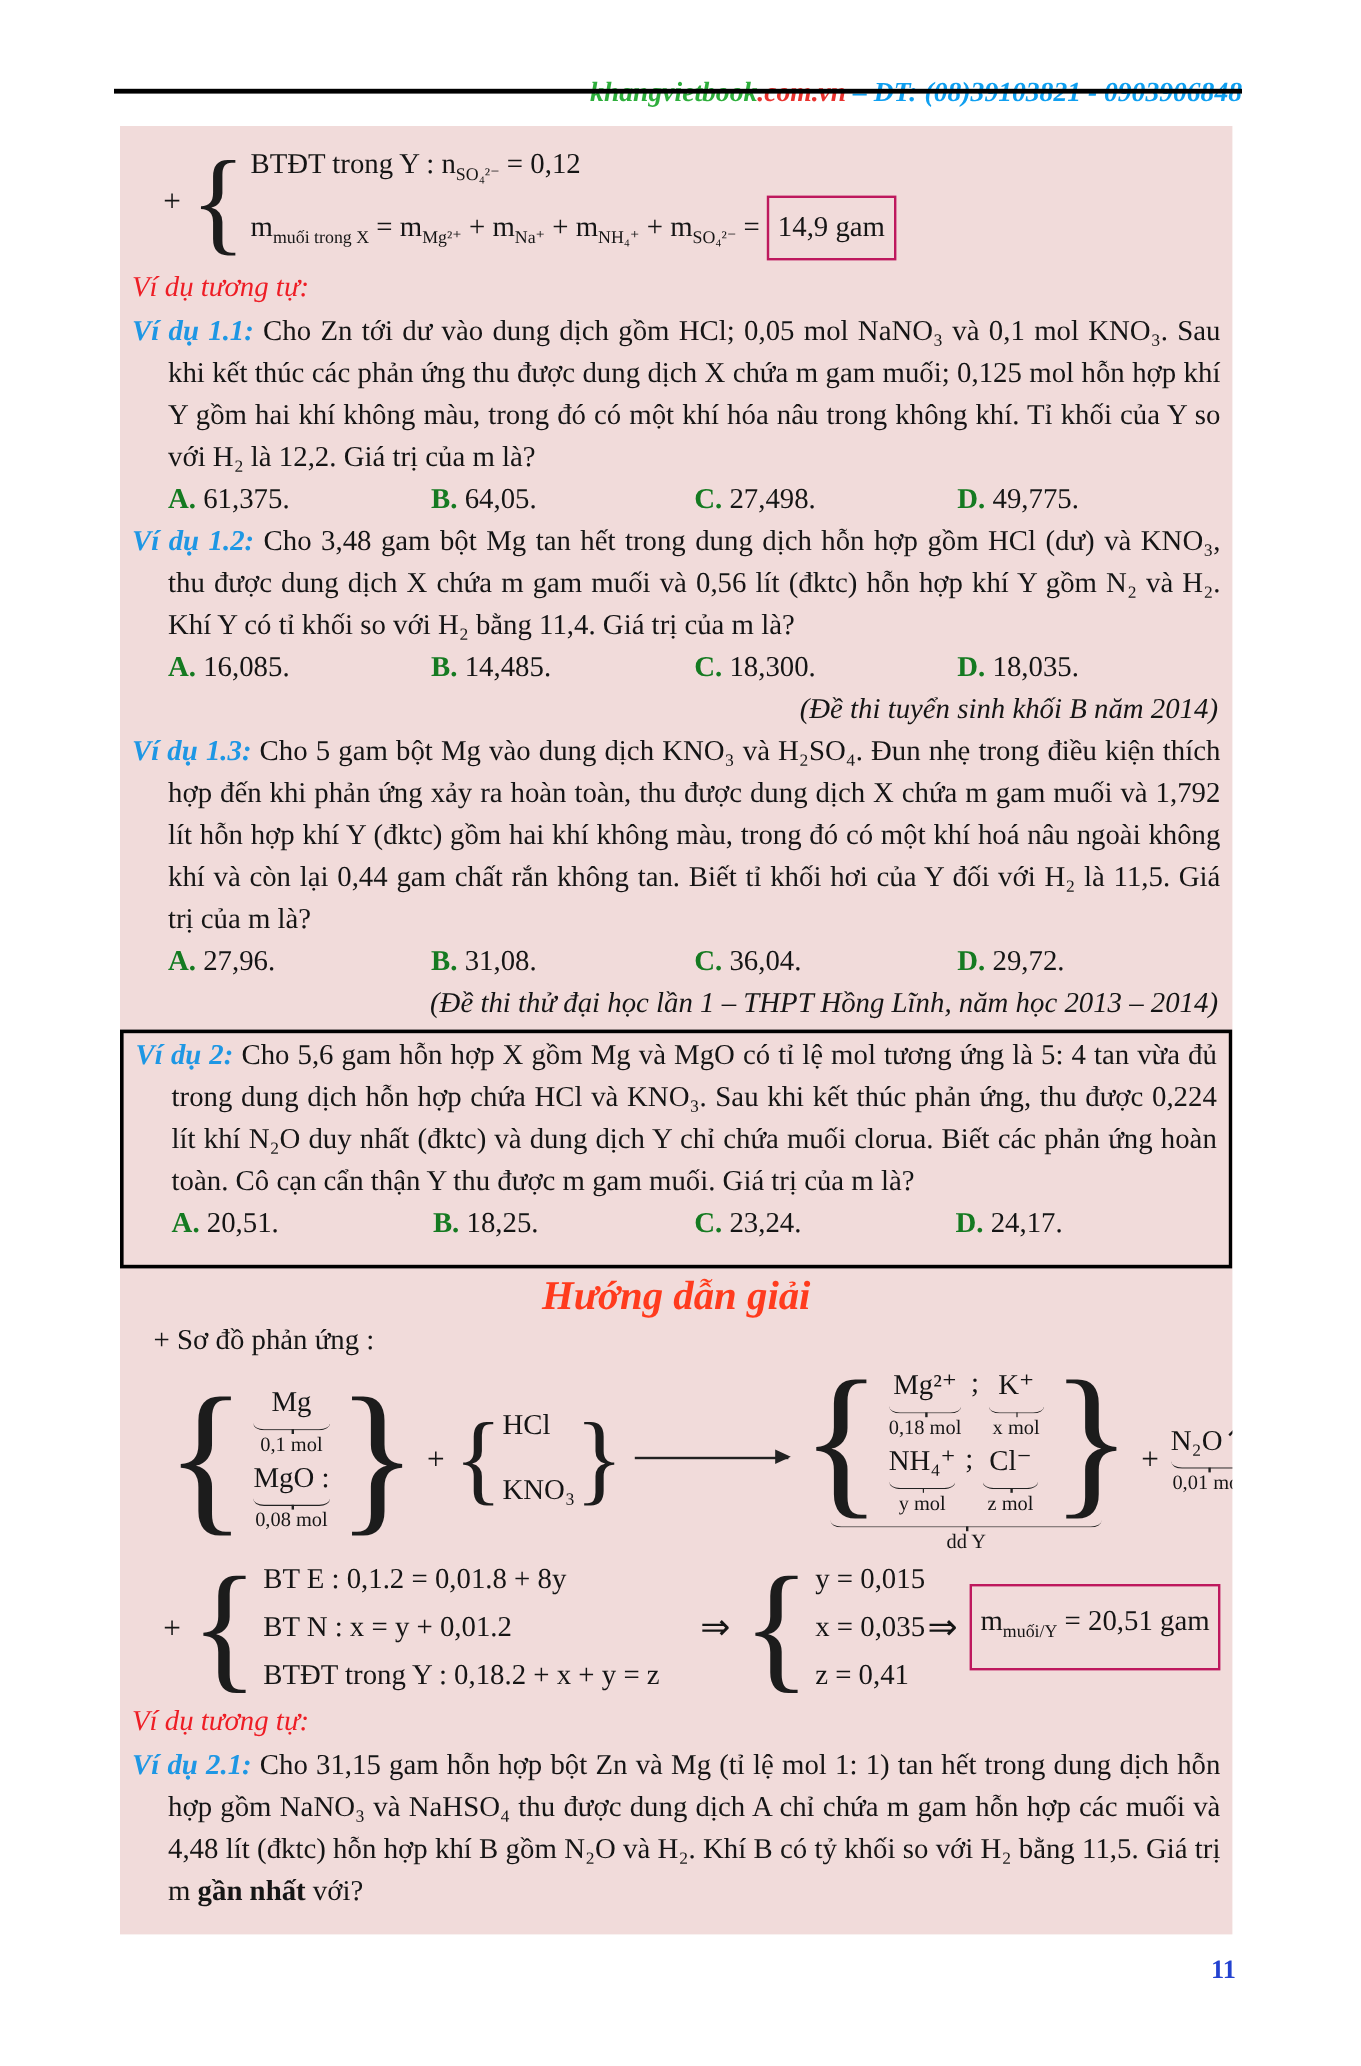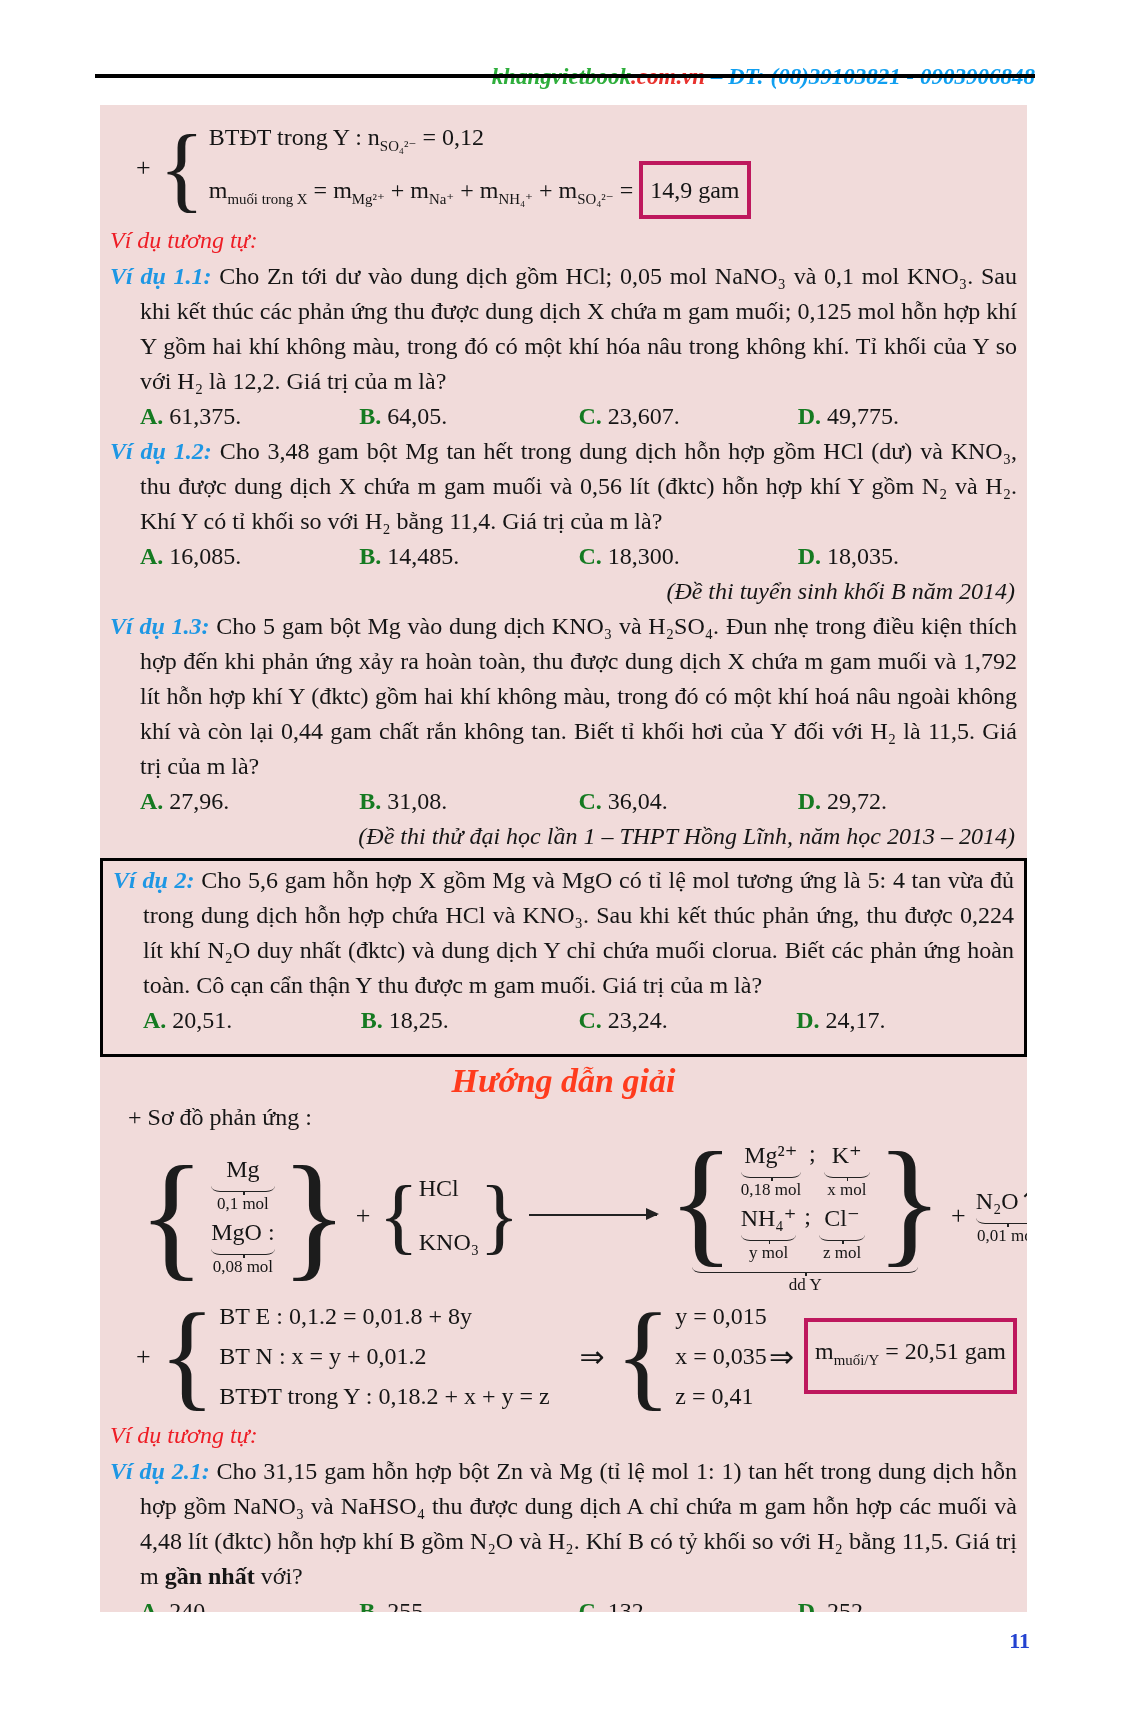--- a/index.html
+++ b/index.html
@@ -19,21 +19,21 @@
   .lbl{color:#1e97e4;font-weight:bold;font-style:italic;}
   .redlbl{color:#ee1d25;font-style:italic;margin:1px 0;}
   .ans{display:flex;margin-left:30px;}
   .ans .aitem{width:227px;}
   .ans .akey{color:#157a21;font-weight:bold;}
   .src{text-align:right;font-style:italic;margin:0 2px 0 0;}
   .exbox{margin:4px -10px 6px;border:3.5px solid #000;padding:2px 10px 16px 10px;background:#f1dbda;}
   .hdg{color:#ff3b1d;font-weight:bold;font-style:italic;text-align:center;font-size:34px;margin:2px 0;}
   
   sub{font-size:0.62em;}
-  .boxed{border:4px solid #be185d;padding:12px 7px;white-space:nowrap;}
+  .boxed{border:2px solid #be185d;padding:12px 7px;white-space:nowrap;}
   .brace{font-family:"Liberation Serif","DejaVu Sans",serif;font-weight:400;line-height:0.92;color:#1c1c1c;}
   .b1{font-size:96px;}  .b2{font-size:140px;} .b2s{font-size:84px;} .b3{font-size:118px;}
   .mrow{display:flex;align-items:center;margin:2px 0 2px 18px;}
   .mcol{display:flex;flex-direction:column;justify-content:center;margin-left:4px;}
   .mcol .mline{line-height:44px;white-space:nowrap;}
   .op{margin:0 8px;font-size:26px;}
   
   .scheme{display:flex;align-items:center;margin:2px 0 0 28px;}
   .chem{display:flex;flex-direction:column;align-items:center;margin:2px 6px;}
   .sp{white-space:nowrap;line-height:30px;}
@@ -77,21 +77,21 @@
         <div class="mline"><span>m</span><sub>muối trong X</sub><span> = m</span><sub>Mg²⁺</sub><span> + m</span><sub>Na⁺</sub><span> + m</span><sub>NH₄⁺</sub><span> + m</span><sub>SO₄²⁻</sub><span> = </span><span class="boxed">14,9 gam</span></div>
       </div>
     </div>
 
     <p class="redlbl">Ví dụ tương tự:</p>
 
     <p class="prob"><span class="lbl">Ví dụ 1.1:</span> <span>Cho Zn tới dư vào dung dịch gồm HCl; 0,05 mol NaNO₃ và 0,1 mol KNO₃. Sau khi kết thúc các phản ứng thu được dung dịch X chứa m gam muối; 0,125 mol hỗn hợp khí Y gồm hai khí không màu, trong đó có một khí hóa nâu trong không khí. Tỉ khối của Y so với H₂ là 12,2. Giá trị của m là?</span></p>
     <div class="ans">
       <span class="aitem"><span class="akey">A.</span> <span>61,375.</span></span>
       <span class="aitem"><span class="akey">B.</span> <span>64,05.</span></span>
-      <span class="aitem"><span class="akey">C.</span> <span>23,607.</span></span>
+      <span class="aitem"><span class="akey">C.</span> <span>27,498.</span></span>
       <span class="aitem"><span class="akey">D.</span> <span>49,775.</span></span>
     </div>
 
     <p class="prob"><span class="lbl">Ví dụ 1.2:</span> <span>Cho 3,48 gam bột Mg tan hết trong dung dịch hỗn hợp gồm HCl (dư) và KNO₃, thu được dung dịch X chứa m gam muối và 0,56 lít (đktc) hỗn hợp khí Y gồm N₂ và H₂. Khí Y có tỉ khối so với H₂ bằng 11,4. Giá trị của m là?</span></p>
     <div class="ans">
       <span class="aitem"><span class="akey">A.</span> <span>16,085.</span></span>
       <span class="aitem"><span class="akey">B.</span> <span>14,485.</span></span>
       <span class="aitem"><span class="akey">C.</span> <span>18,300.</span></span>
       <span class="aitem"><span class="akey">D.</span> <span>18,035.</span></span>
     </div>
@@ -201,24 +201,18 @@
         <div class="mline">x = 0,035</div>
         <div class="mline">z = 0,41</div>
       </div>
       <span class="imp" style="margin-left:2px;">⇒</span>
       <span class="boxed"><span>m</span><sub>muối/Y</sub><span> = 20,51 gam</span></span>
     </div>
 
     <p class="redlbl">Ví dụ tương tự:</p>
 
     <p class="prob"><span class="lbl">Ví dụ 2.1:</span> <span>Cho 31,15 gam hỗn hợp bột Zn và Mg (tỉ lệ mol 1: 1) tan hết trong dung dịch hỗn hợp gồm NaNO₃ và NaHSO₄ thu được dung dịch A chỉ chứa m gam hỗn hợp các muối và 4,48 lít (đktc) hỗn hợp khí B gồm N₂O và H₂. Khí B có tỷ khối so với H₂ bằng 11,5. Giá trị m </span><b>gần nhất</b><span> với?</span></p>
-    <div class="ans">
-      <span class="aitem"><span class="akey">A.</span> <span>240.</span></span>
-      <span class="aitem"><span class="akey">B.</span> <span>255.</span></span>
-      <span class="aitem"><span class="akey">C.</span> <span>132.</span></span>
-      <span class="aitem"><span class="akey">D.</span> <span>252.</span></span>
-    </div>
 
   </div>
 
   <div class="pagenum">11</div>
 
 </div>
 
 </body></html>

